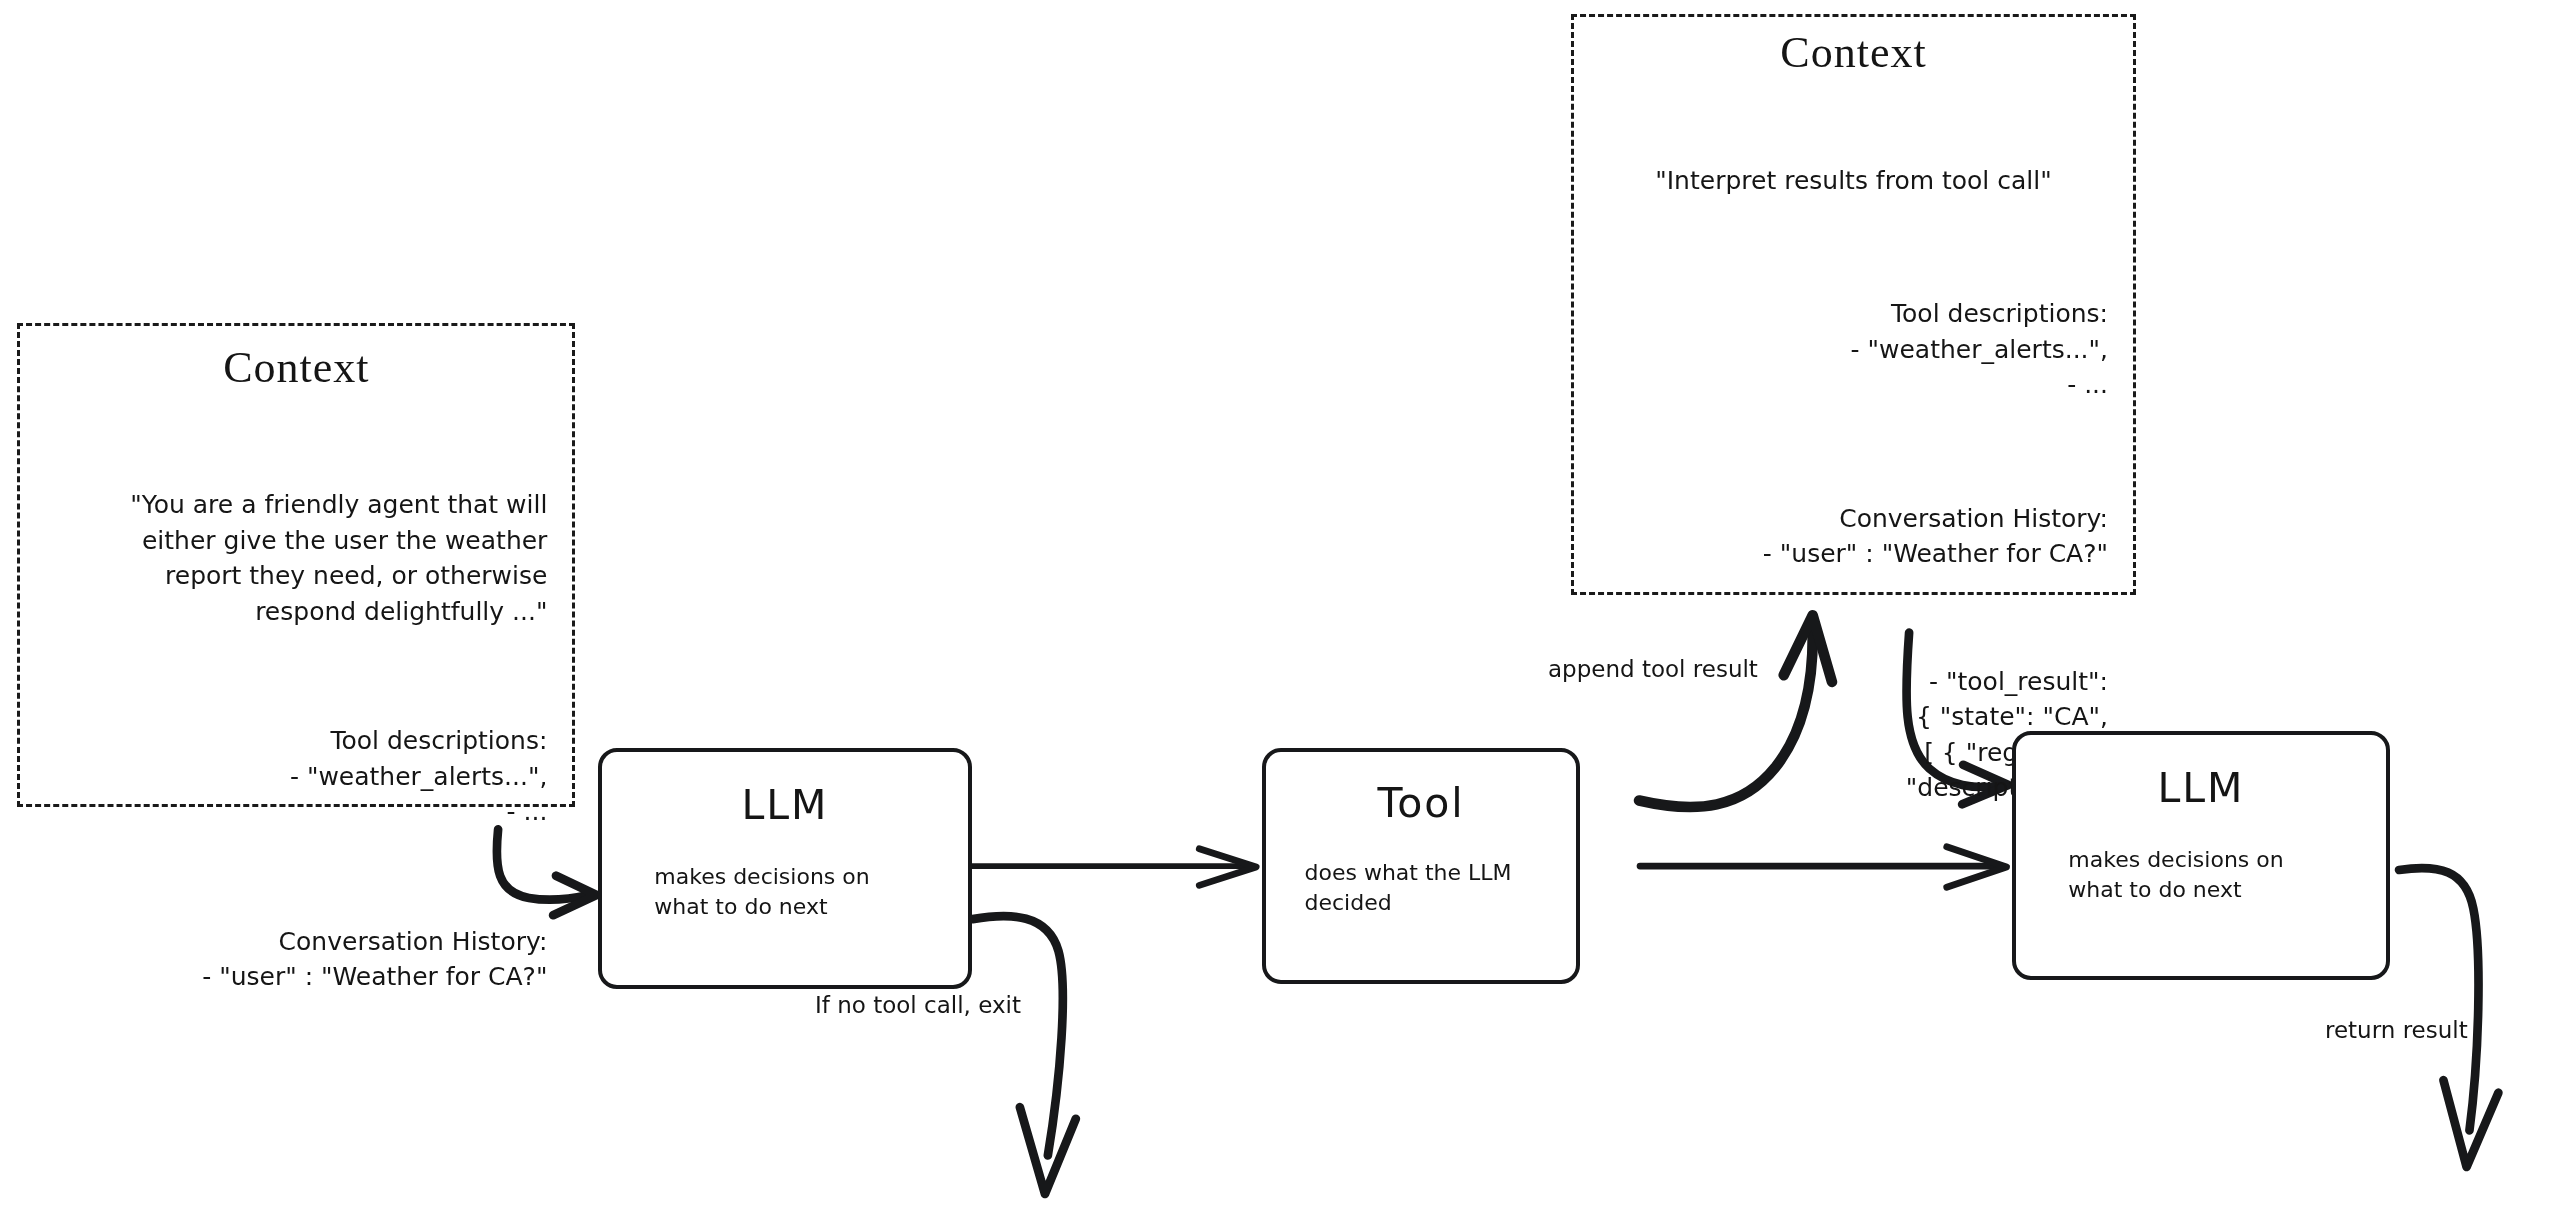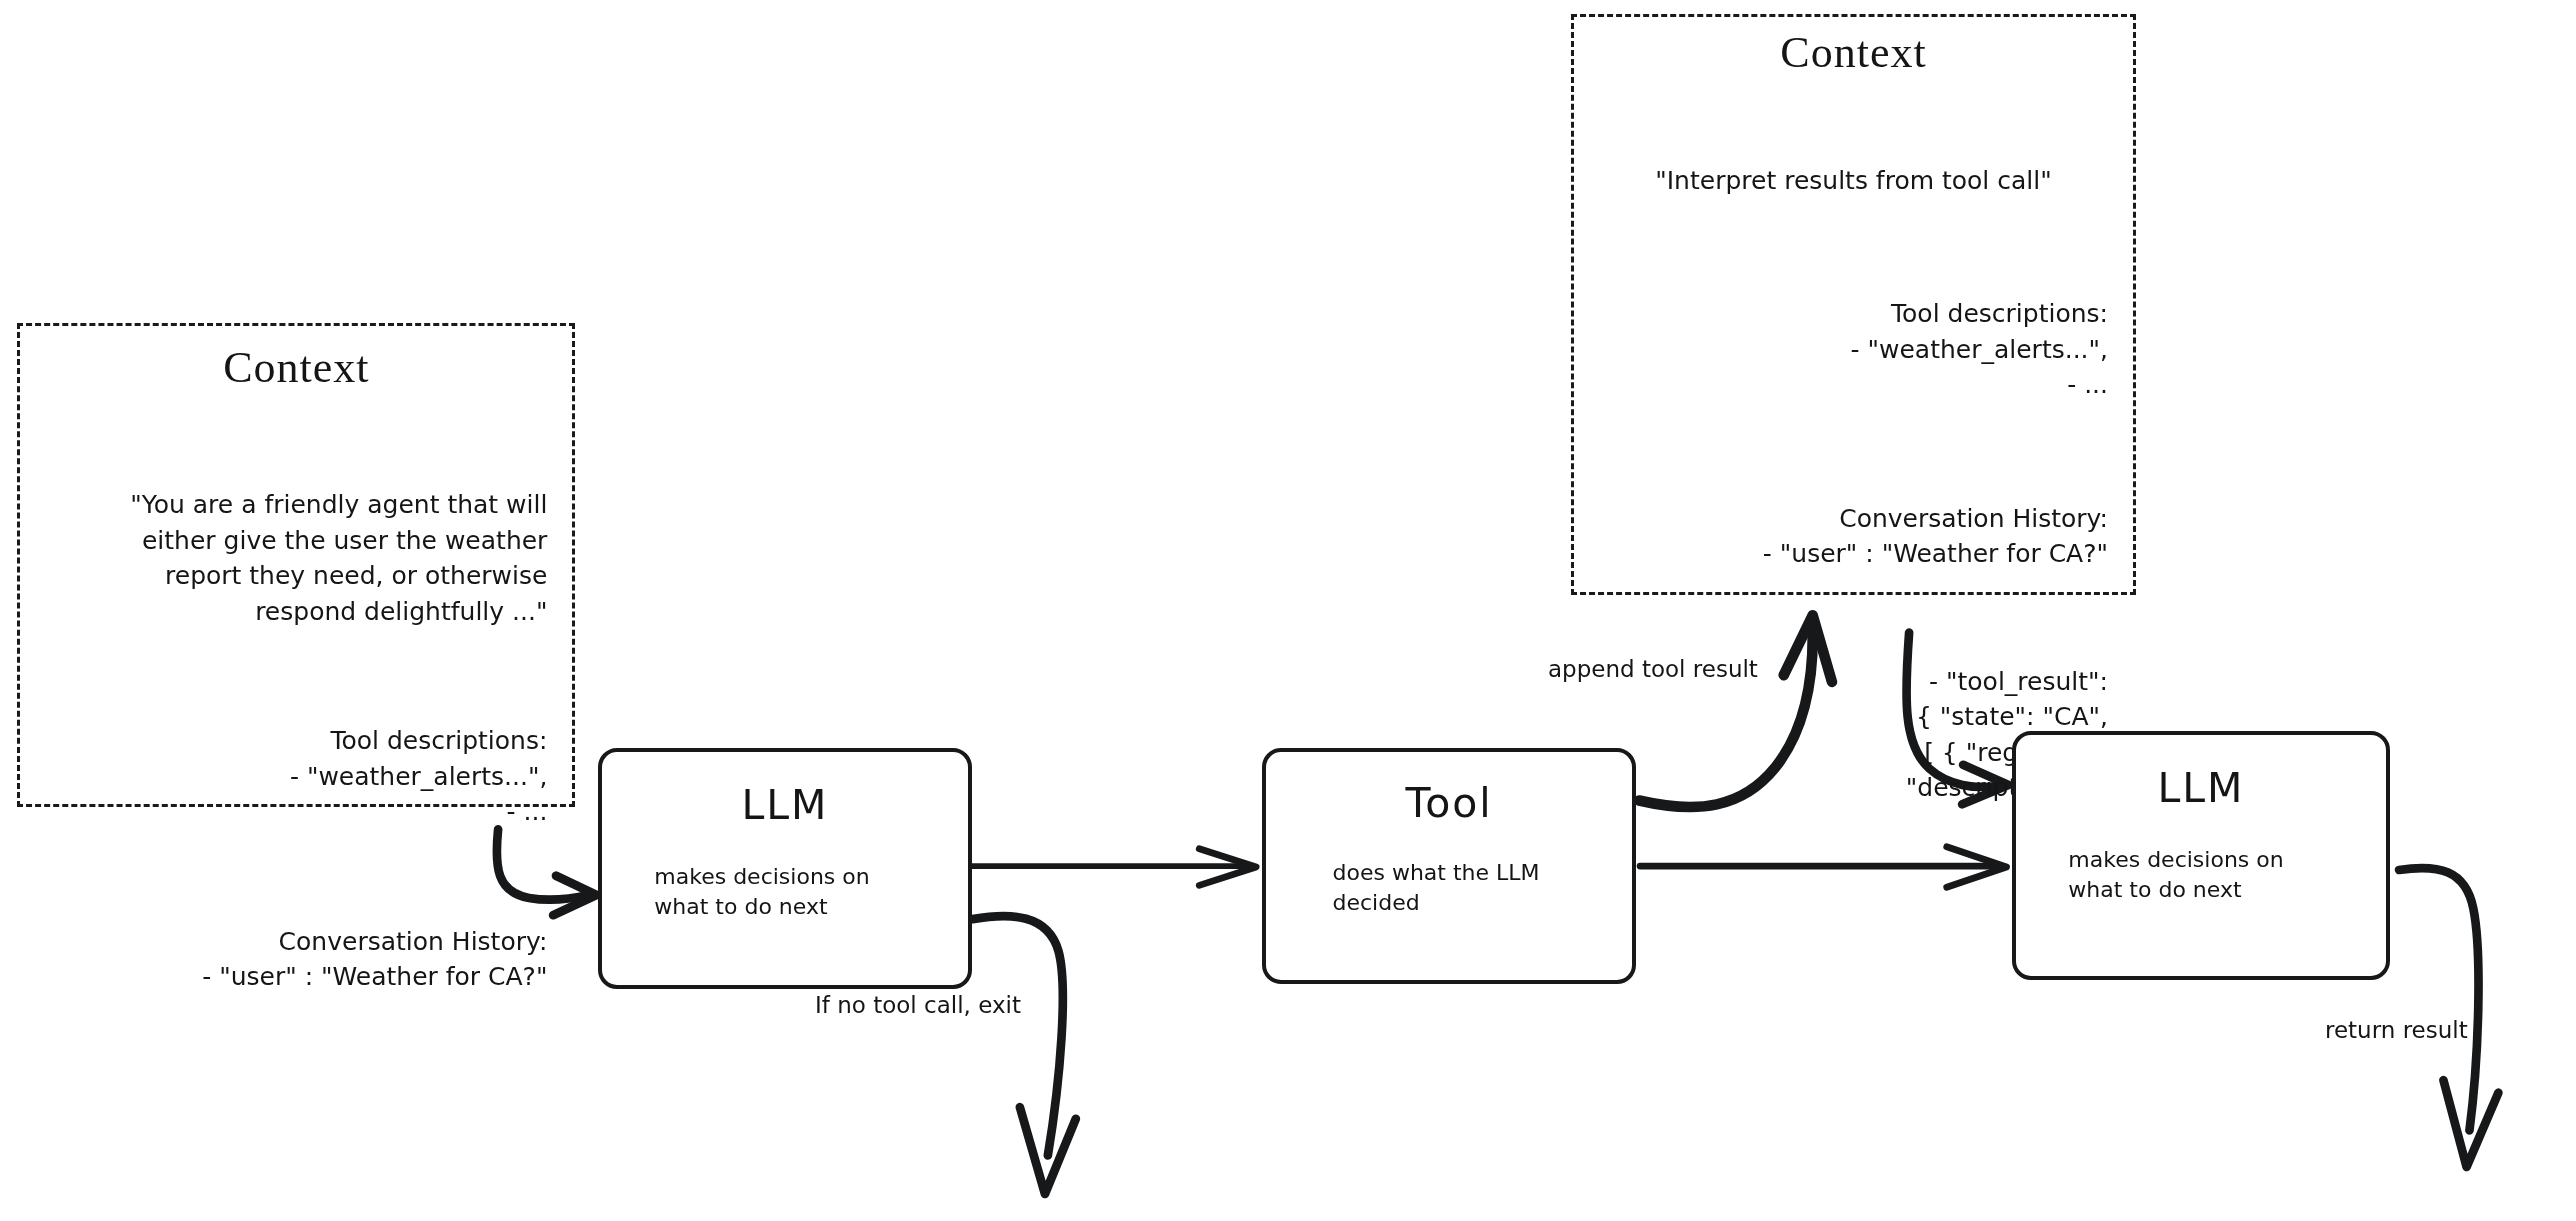--- a/index.html
+++ b/index.html
@@ -144,21 +144,21 @@
        ...]}</div>
     </div>
   </div>
 
   <div class="node-box" style="left:598px; top:748px; width:374px; height:241px; padding-top:29px;">
     <div class="node-title">LLM</div>
     <div class="node-sub" style="margin-top:33px; margin-right:46px;">makes decisions on
 what to do next</div>
   </div>
 
-  <div class="node-box" style="left:1262px; top:748px; width:374px; height:236px; padding-top:27px;">
+  <div class="node-box" style="left:1262px; top:748px; width:318px; height:236px; padding-top:27px;">
     <div class="node-title">Tool</div>
     <div class="node-sub" style="margin-top:31px; margin-right:26px;">does what the LLM
 decided</div>
   </div>
 
   <div class="node-box" style="left:2012px; top:731px; width:378px; height:249px; padding-top:29px;">
     <div class="node-title">LLM</div>
     <div class="node-sub" style="margin-top:33px; margin-right:50px;">makes decisions on
 what to do next</div>
   </div>

